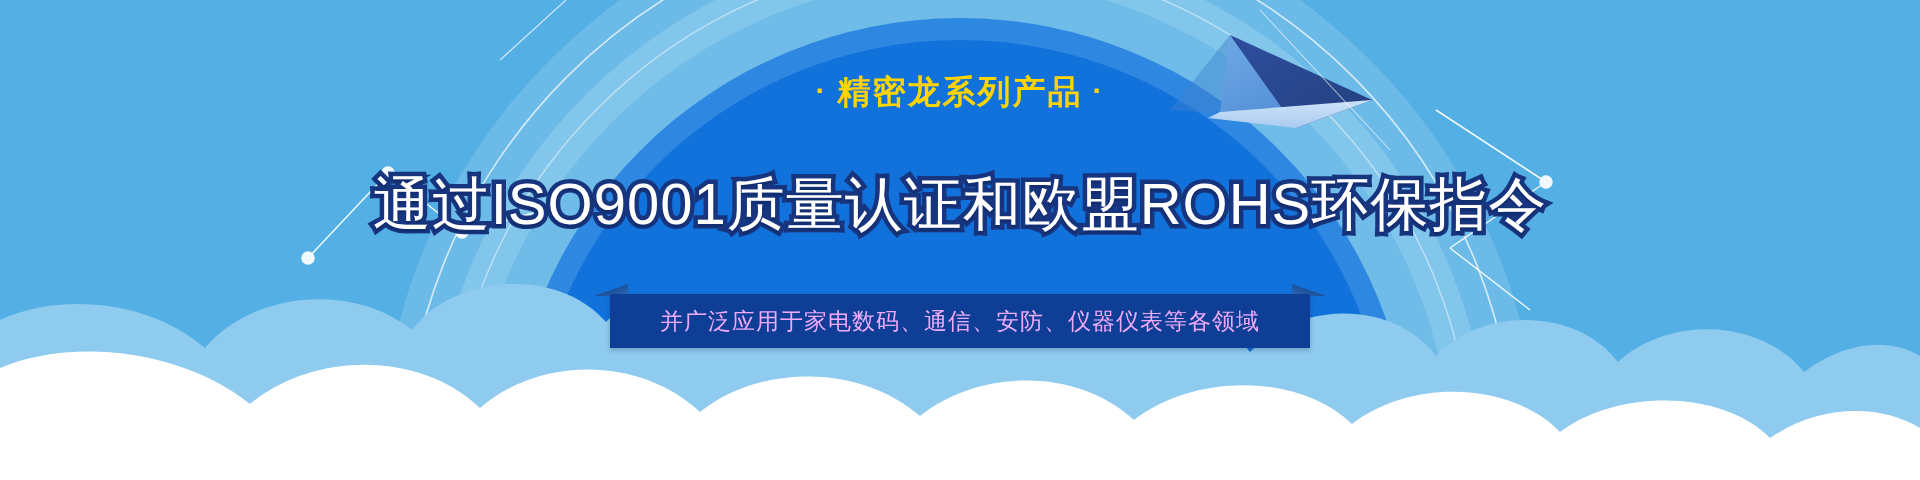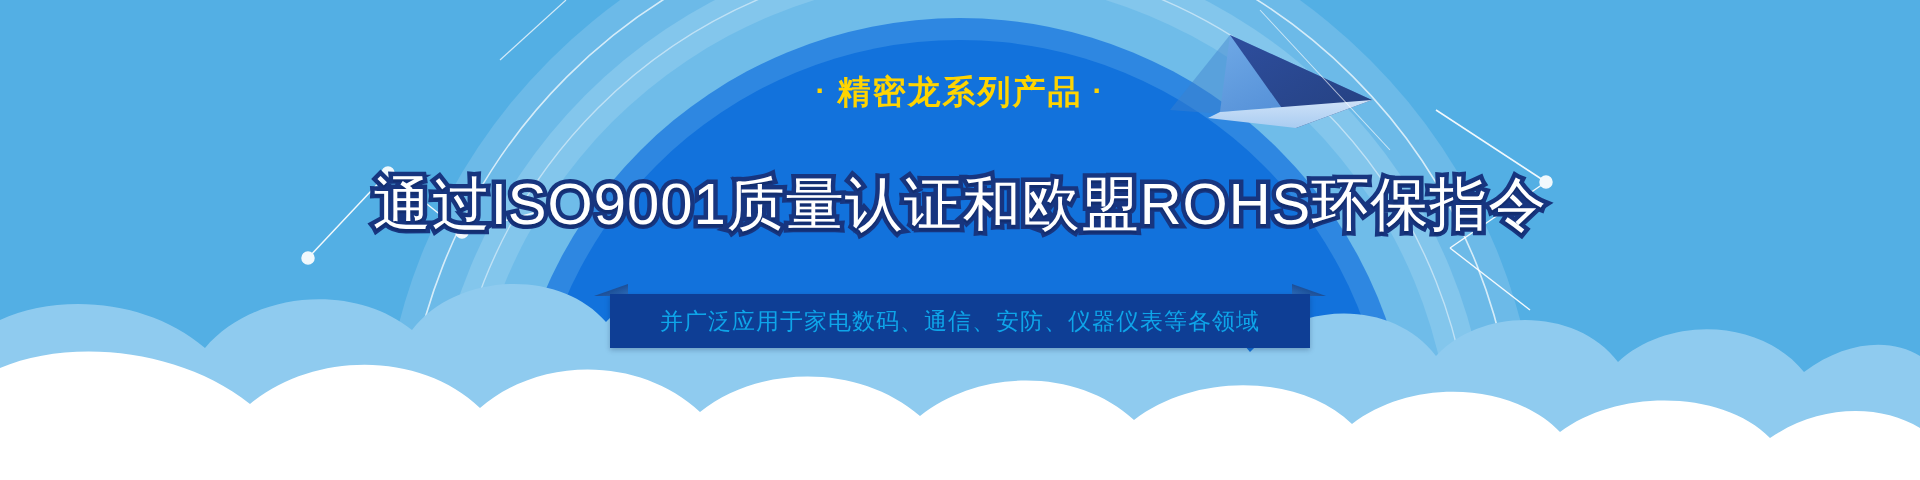--- a/index.html
+++ b/index.html
@@ -89,21 +89,21 @@
     position:absolute;
     left:0; top:0;
     width:700px; height:54px;
     background:#0E3E95;
     display:flex;
     align-items:center;
     justify-content:center;
     box-shadow:0 2px 5px rgba(0,20,60,0.25);
   }
   .ribbon-text {
-    color:#0ea5e9;
+    color:#f0abfc;
     font-size:23px;
     font-weight:500;
     letter-spacing:1px;
     white-space:nowrap;
   }
 </style>
 </head>
 <body>
 
 <div id="banner">

